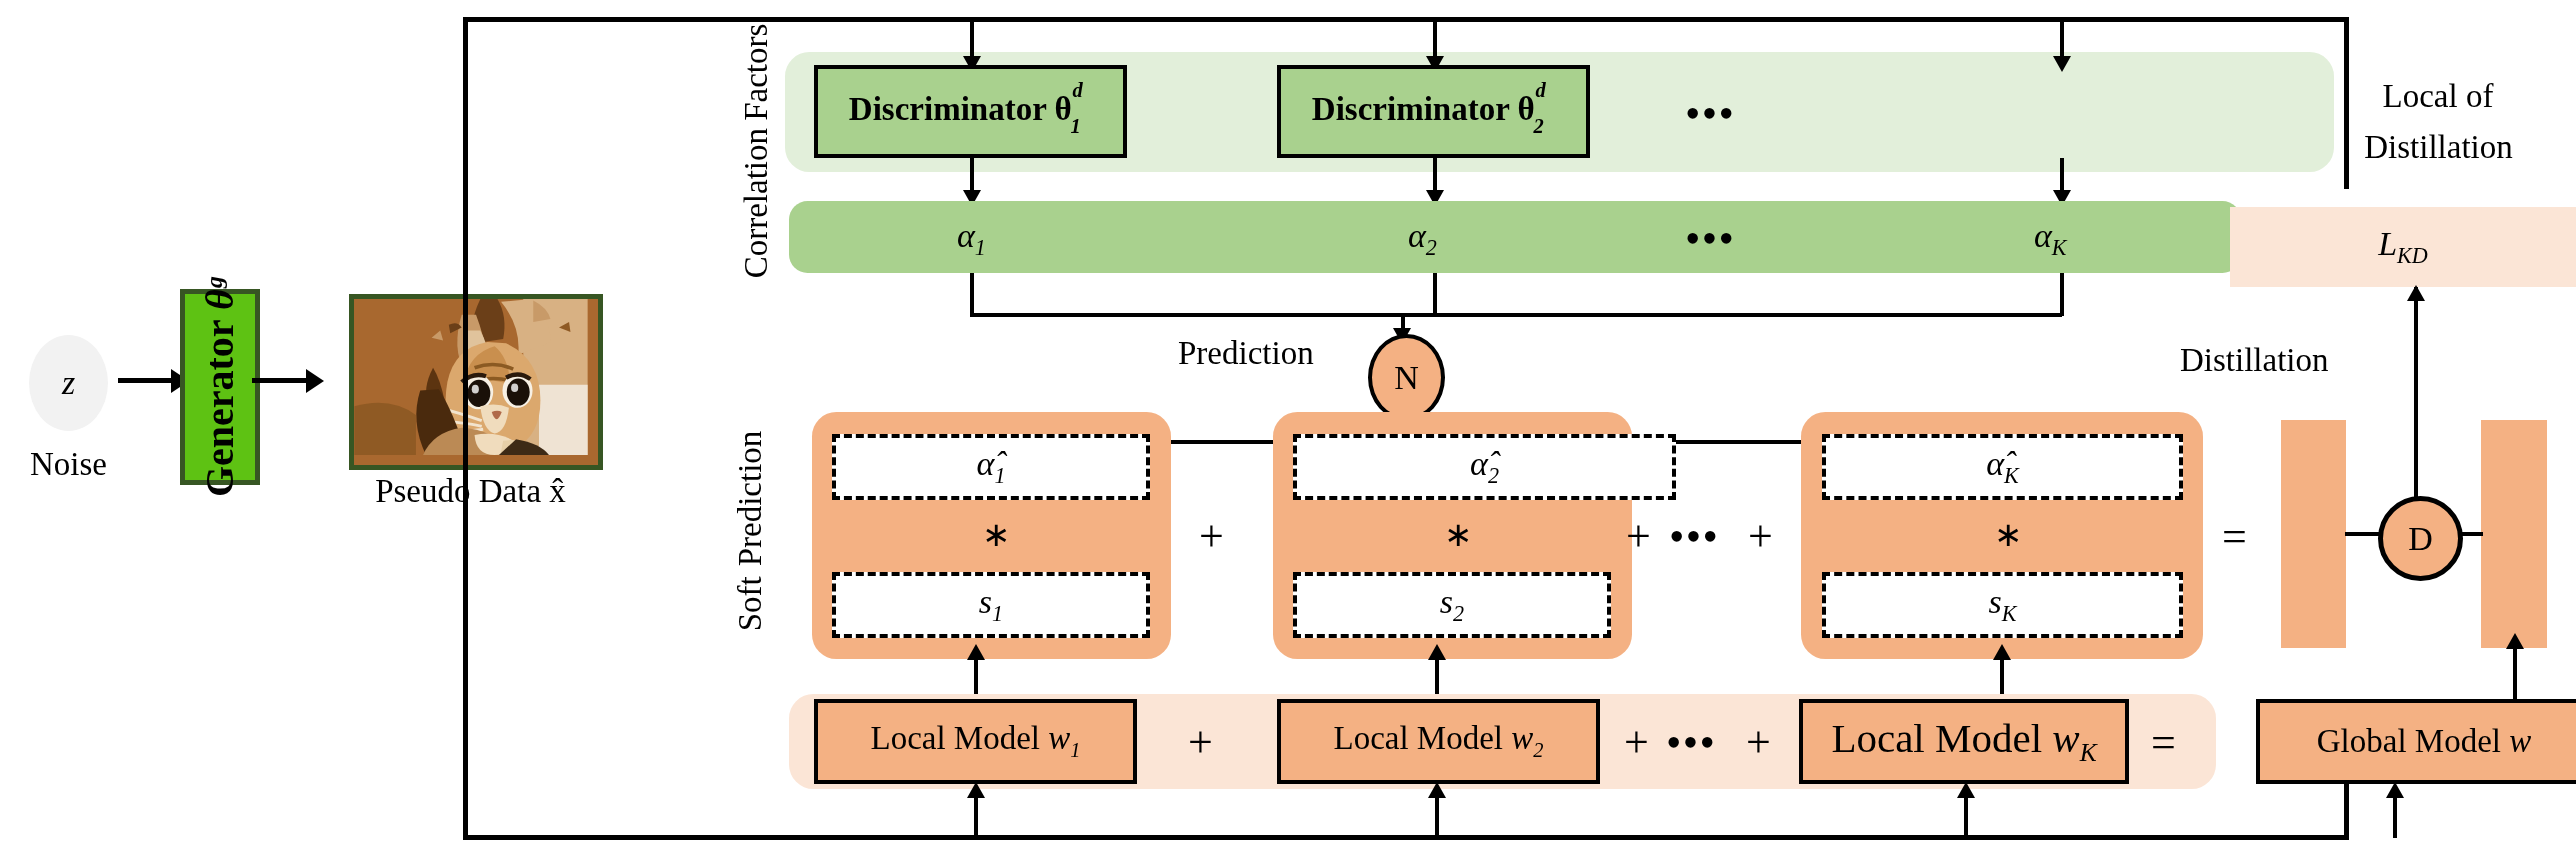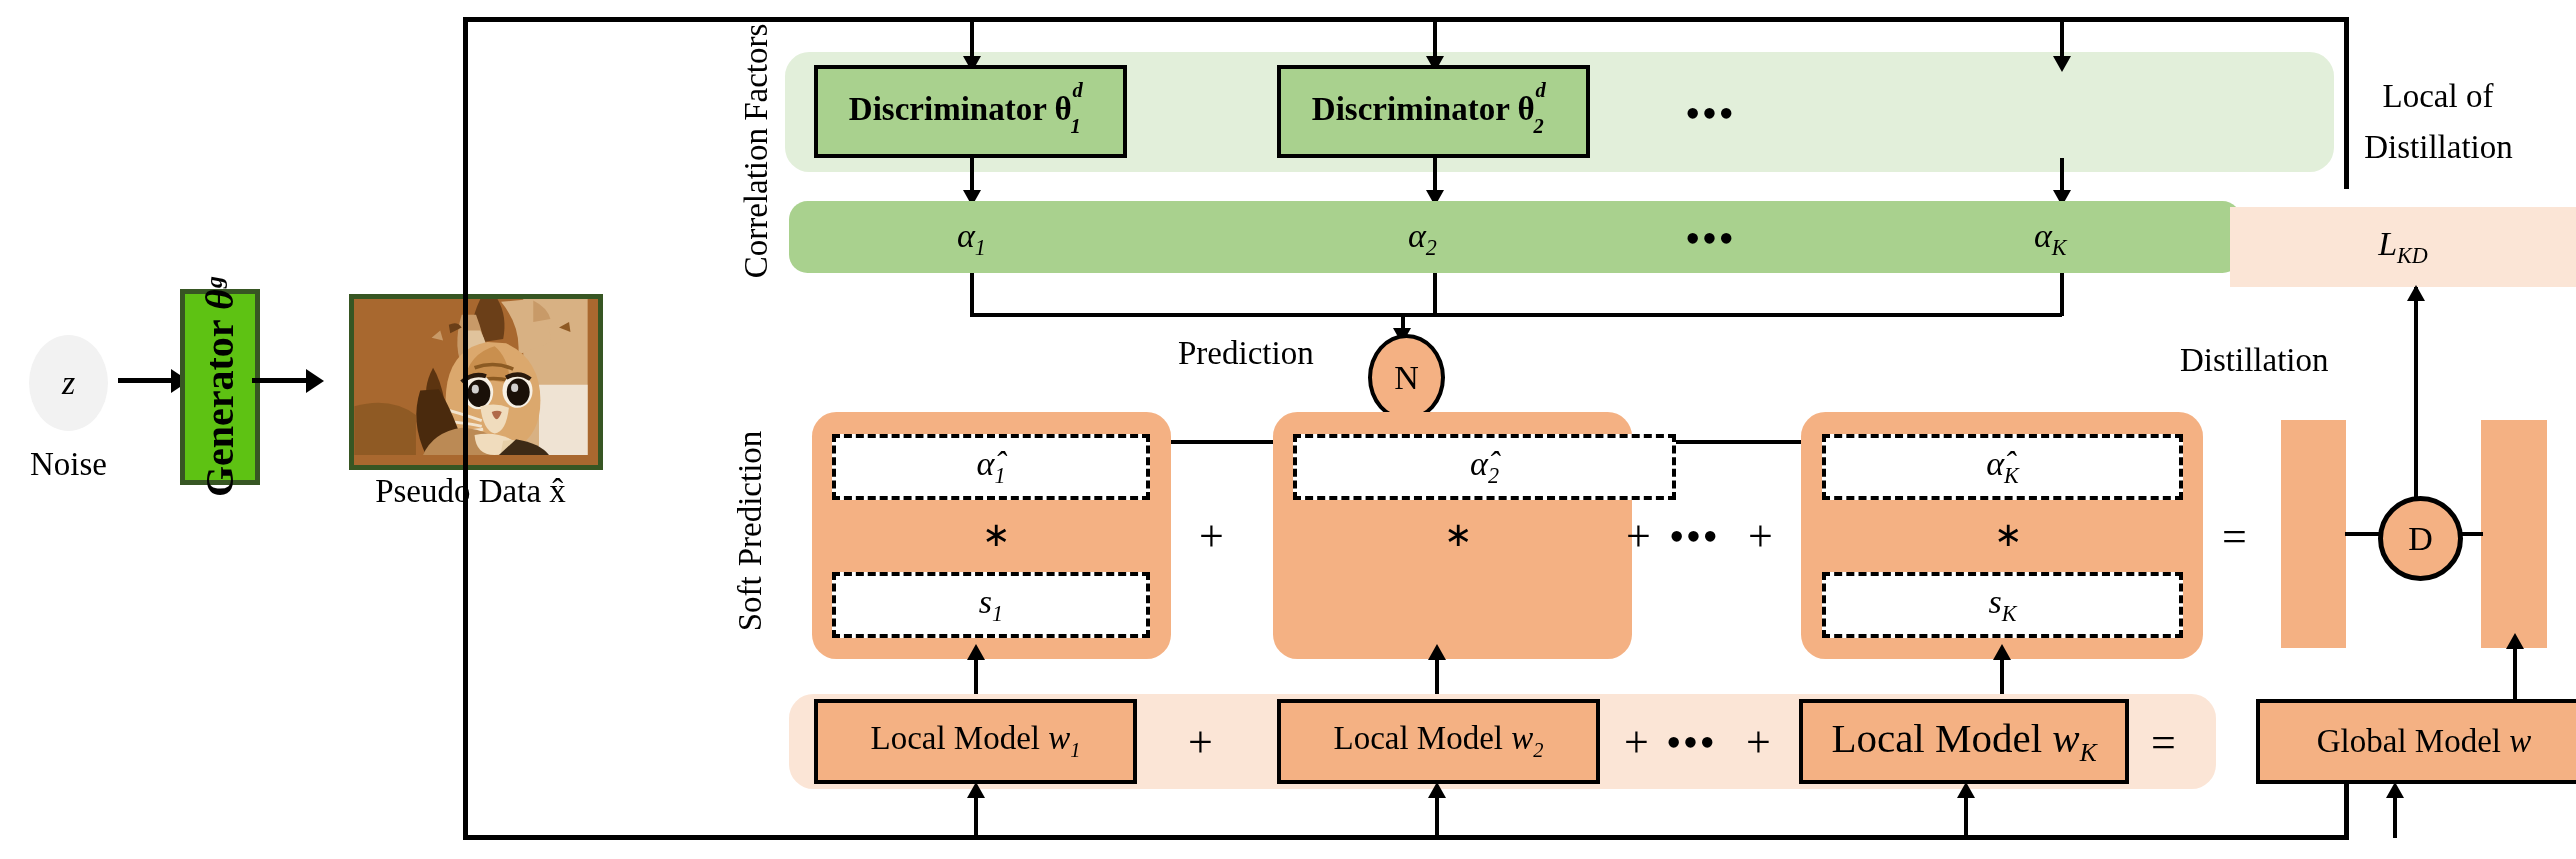--- a/index.html
+++ b/index.html
@@ -207,20 +207,23 @@
     <span class="t big math"><span>s</span><sub style="font-size:0.65em;">1</sub></span>
   </div>
 
   <div class="abs t plus" style="left:1199px;top:515px;">+</div>
 
   <div class="abs orangegroup" style="left:1273px;top:412px;width:359px;height:247px;"></div>
   <div class="abs dashbox" style="left:1293px;top:434px;width:383px;height:66px;">
     <span class="t big math"><span>α̂</span><sub style="font-size:0.65em;">2</sub></span>
   </div>
   <div class="abs t" style="font-size:34px;left:1444px;top:518px;">∗</div>
+  <div class="abs dashbox" style="left:1293px;top:572px;width:318px;height:66px;">
+    <span class="t big math"><span>s</span><sub style="font-size:0.65em;">2</sub></span>
+  </div>
 
   <div class="abs t plus" style="left:1626px;top:515px;">+</div>
   <div class="abs t dots" style="left:1669px;top:515px;">•••</div>
   <div class="abs t plus" style="left:1748px;top:515px;">+</div>
 
   <div class="abs orangegroup" style="left:1801px;top:412px;width:402px;height:247px;"></div>
   <div class="abs dashbox" style="left:1822px;top:434px;width:361px;height:66px;">
     <span class="t big math"><span>α̂</span><sub style="font-size:0.65em;">K</sub></span>
   </div>
   <div class="abs t" style="font-size:34px;left:1994px;top:518px;">∗</div>

